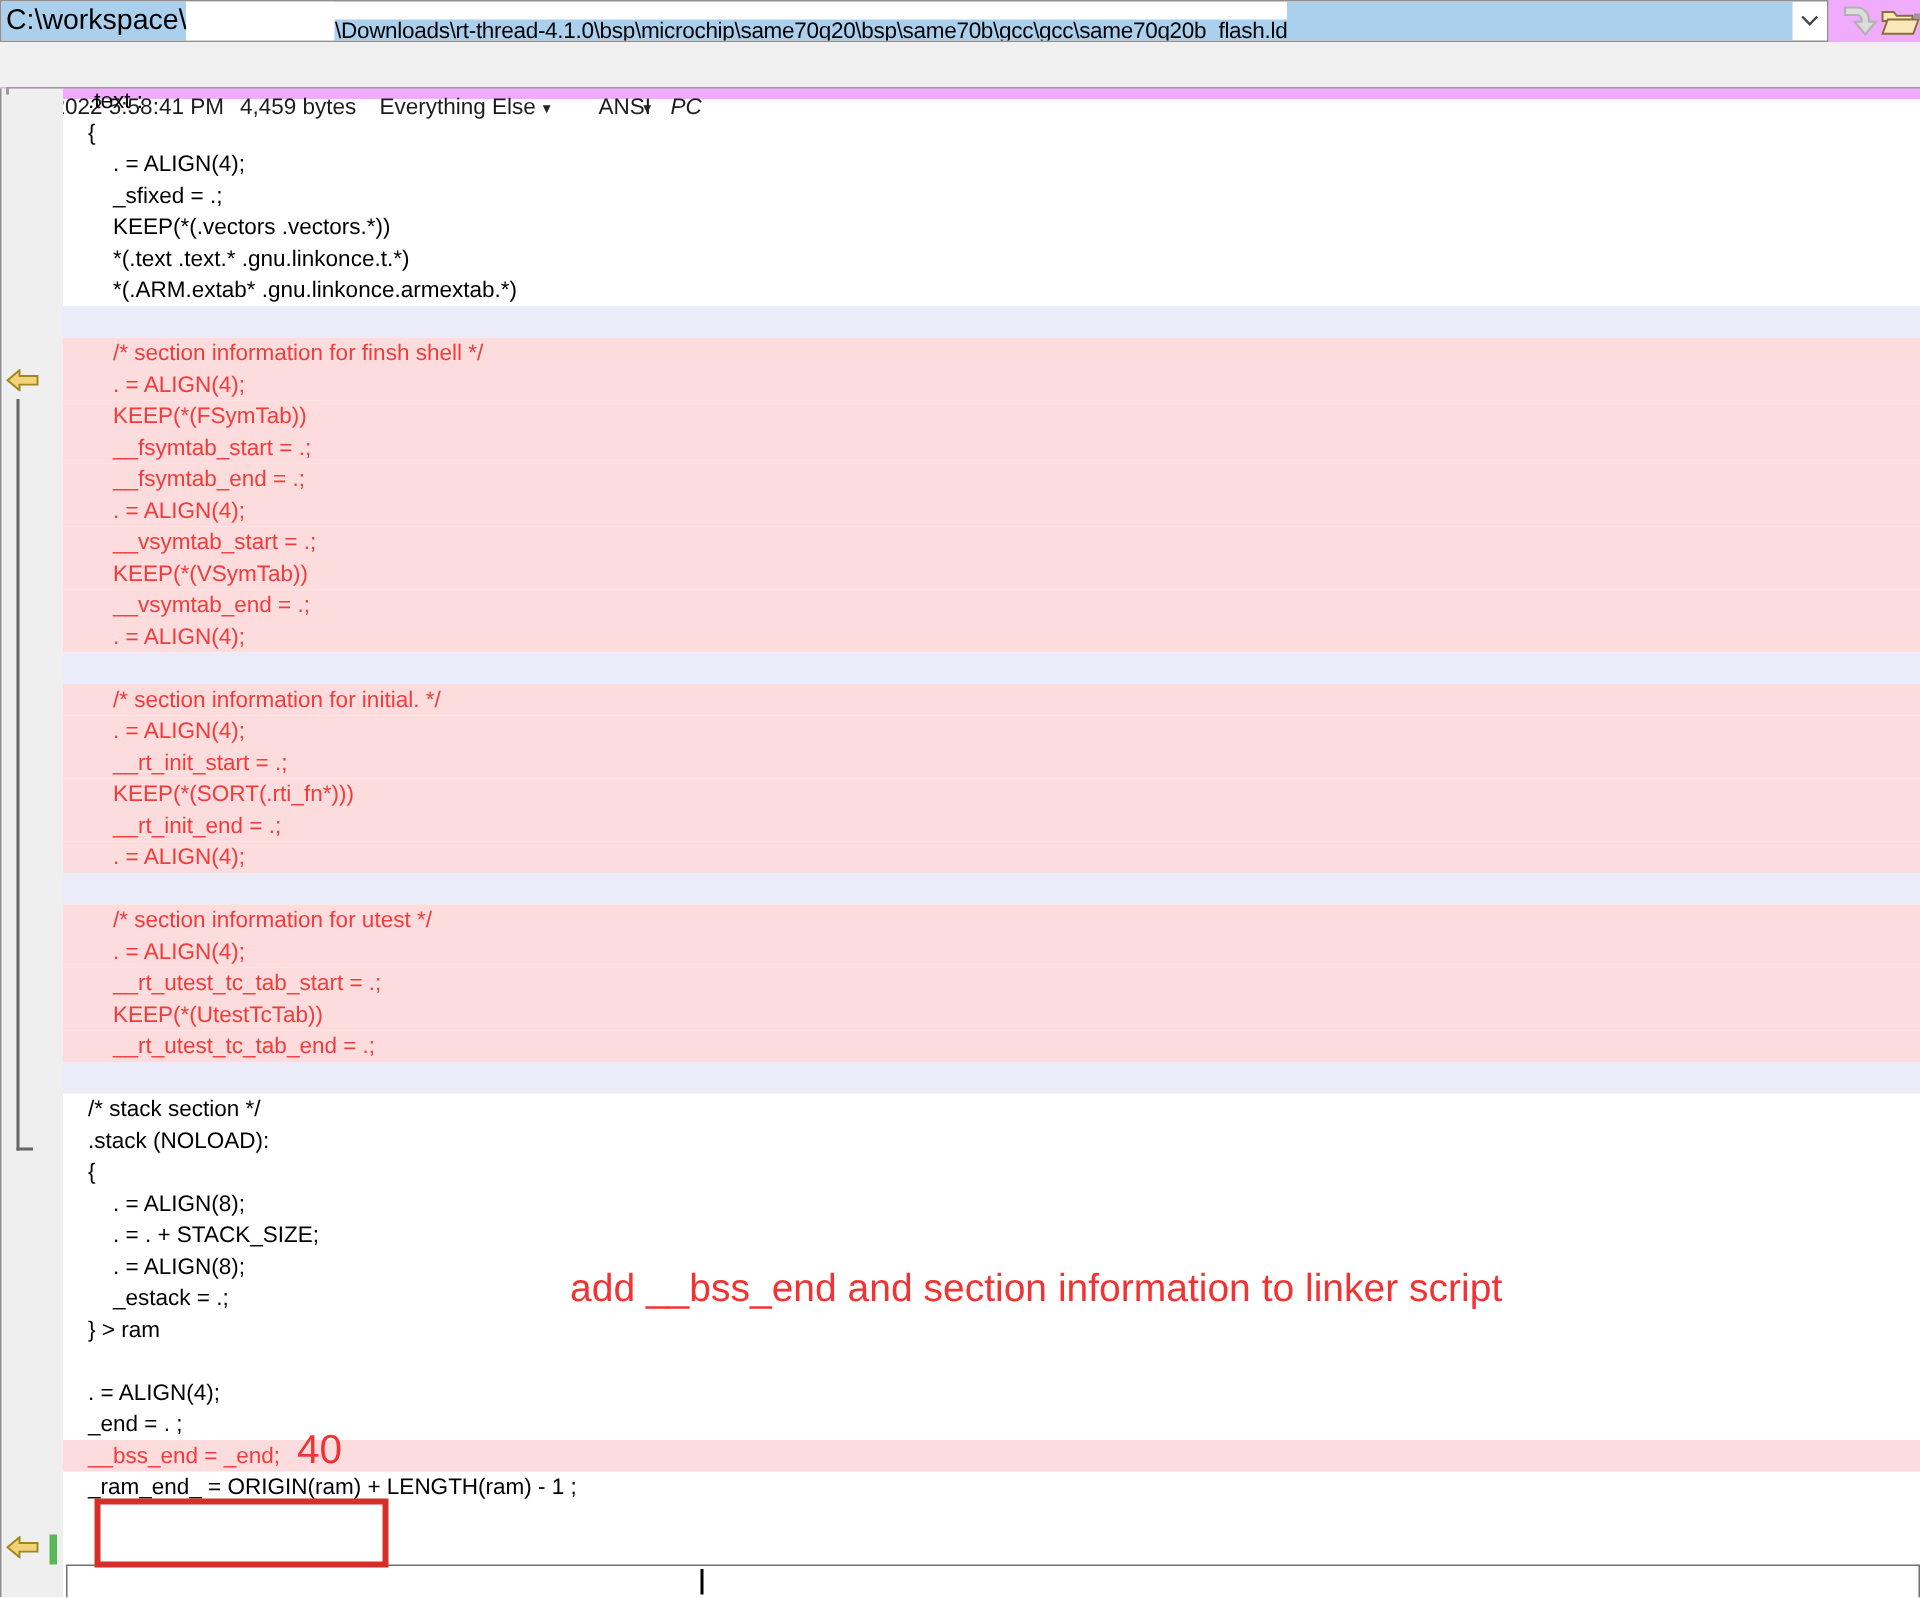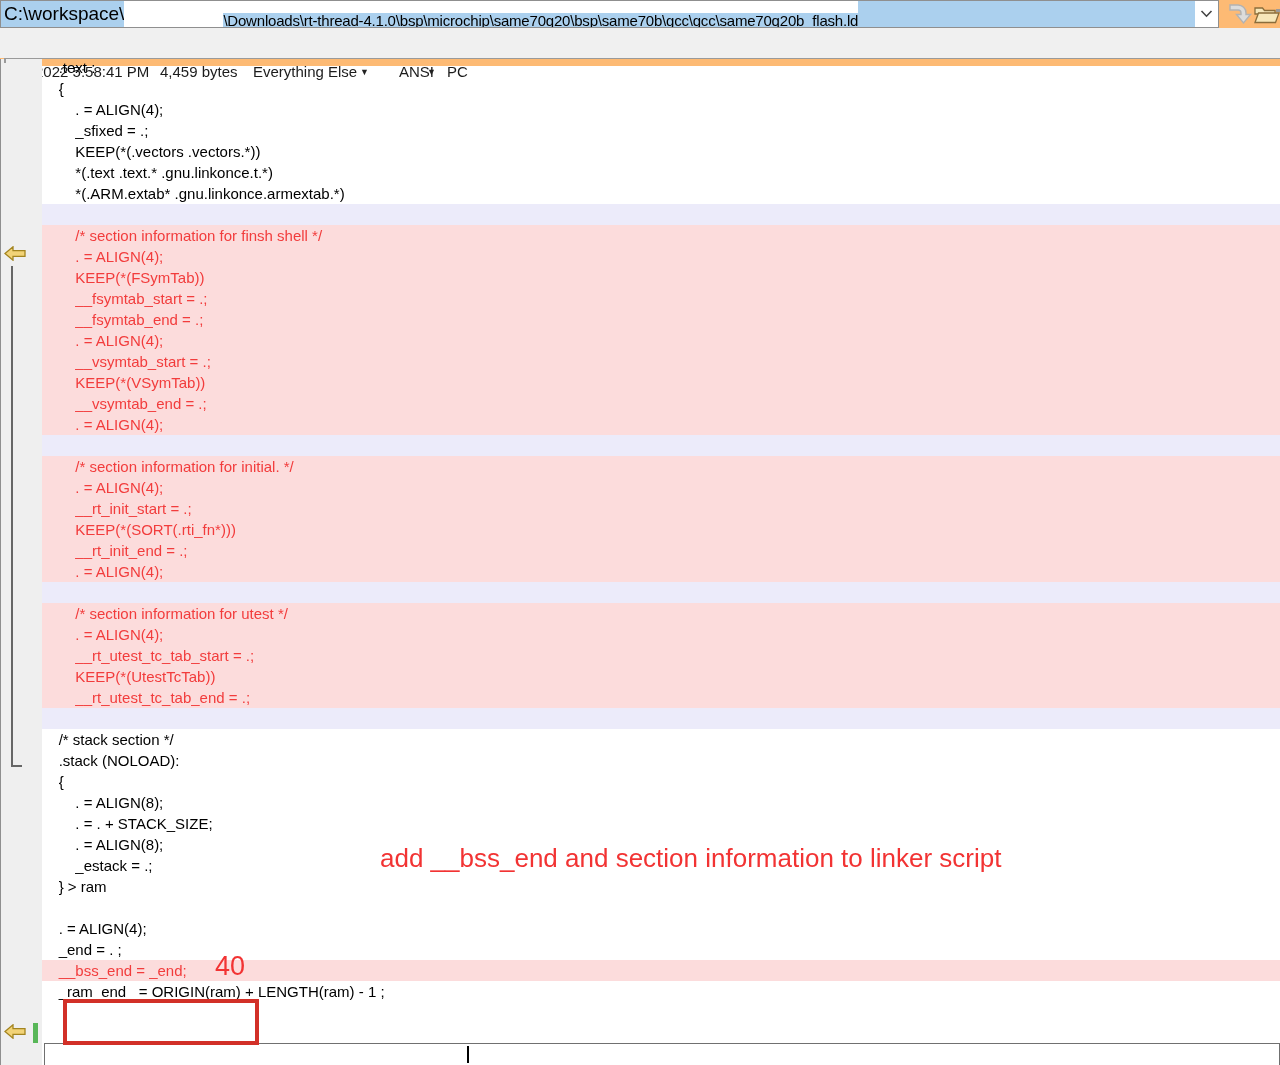--- a/index.html
+++ b/index.html
@@ -5,21 +5,21 @@
   * { margin:0; padding:0; box-sizing:border-box; }
   html,body { background:#ffffff; }
   #screen {
     position:relative; width:1280px; height:1065px;
     overflow:hidden; background:#fff;
     font-family:"Liberation Sans", sans-serif;
   }
   
   #topbar {
     position:absolute; left:0; top:0; width:1280px; height:66px;
-    background:#fdba74;
+    background:#f0abfc;
   }
   #pathfield {
     position:absolute; left:0; top:0; width:1219px; height:28px;
     background:#fff; border:1px solid #8f8f8f;
     display:flex; align-items:stretch; overflow:hidden;
   }
   .sel { background:var(--selblue); color:#000; display:flex; align-items:center; white-space:pre; }
   #path-prefix { font-size:19px; padding-left:3px; }
   #path-redact { width:99px; background:#fff; }
   #path-suffix { font-size:15px; letter-spacing:-0.2px;margin-top:12px; }
@@ -29,21 +29,21 @@
     background:#fff; border:none; display:flex; align-items:center; justify-content:center;
   }
   .toolbtn { position:absolute; top:2px; background:transparent; border:none; }
   #follow-btn { left:1226px; width:27px; height:25px; }
   #browse-btn { left:1253px; width:27px; height:26px; }
   #edge-frag { position:absolute; left:1276px; top:9px; width:4px; height:3px; background:#9a9a9a; }
 
   #statusbar { position:absolute; left:0; top:28px; width:1280px; height:30px; background:#f0f0f0; }
   .stat { position:absolute; top:35px; font-size:15px; color:#1c1c1c; white-space:pre; }
   #st-time { left:10px; }  #st-size { left:160px; }
-  #st-type { left:253px; } #st-enc  { left:383px;margin-left:16px; } #st-pc { left:447px; }
+  #st-type { left:253px; } #st-enc  { left:383px;margin-left:16px; } #st-pc { left:447px;font-style:italic; }
   .dd-tri { position:absolute; top:39px; font-size:9px; color:#222; }
   #tri-type { left:360px; } #tri-enc { left:427px; }
 
   #sep-line  { position:absolute; left:4px; top:58px; width:1276px; height:1px; background:#9a9a9a; z-index:8; }
   #sep-notch { position:absolute; left:4px; top:58px; width:2px; height:5px; background:#9a9a9a; z-index:8; }
   #win-ledge { position:absolute; left:0; top:59px; width:1px; height:1006px; background:#8f8f8f; z-index:8; }
 
   
   #gutter { position:absolute; left:0; top:59px; width:42px; height:1006px; background:#efefef; z-index:1; }
   #code-lines {
@@ -60,21 +60,21 @@
   #fold-foot { position:absolute; left:11px; top:765px; width:11px; height:2px; background:#666; z-index:5; }
   .jump-arrow { position:absolute; left:4px; width:22px; height:15px; z-index:5; }
   #arrow1 { top:246px; } #arrow2 { top:1024px; }
   #change-bar { position:absolute; left:33px; top:1023px; width:5px; height:20px; background:var(--green); z-index:5; }
 
   
   #anno-box { position:absolute; left:63px; top:999px; width:196px; height:46px;
               border:4px solid var(--boxred); z-index:6; }
   #anno-note { position:absolute; left:380px; top:843px; font-size:26px; color:var(--annred);
                white-space:pre; z-index:6; }
-  #anno-num  { position:absolute; left:215px; top:951px; font-size:27px; color:var(--annred); z-index:6; }
+  #anno-num  { position:absolute; left:198px; top:951px; font-size:27px; color:var(--annred); z-index:6; }
   #curline-box { position:absolute; left:44px; top:1043px; width:1236px; height:30px;
                  border:1px solid #707070; z-index:4; }
   #caret { position:absolute; left:467px; top:1046px; width:2px; height:17px; background:#000; z-index:7; }
 </style>
 </head>
 <body>
 
 <div id="screen">
 
   <div id="topbar">

